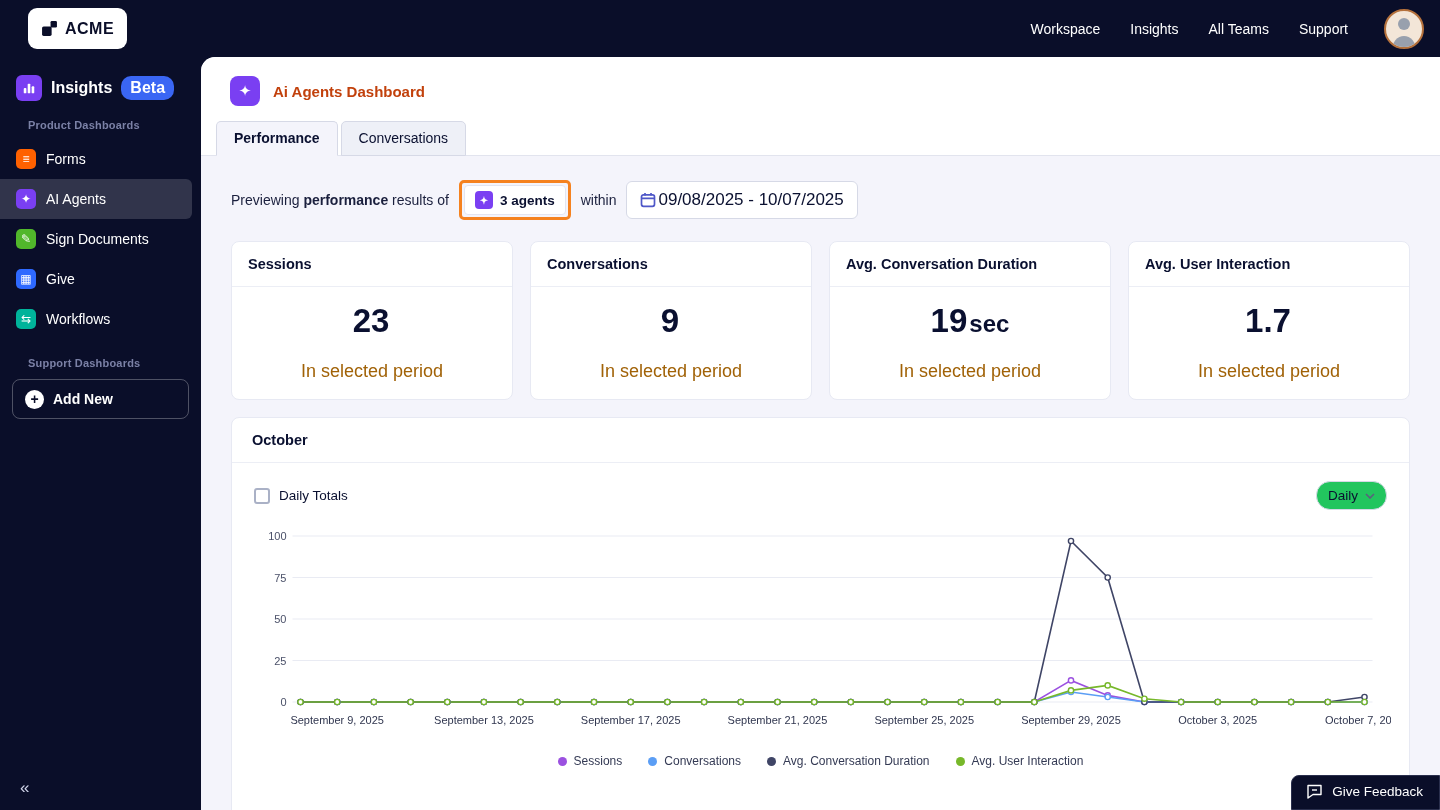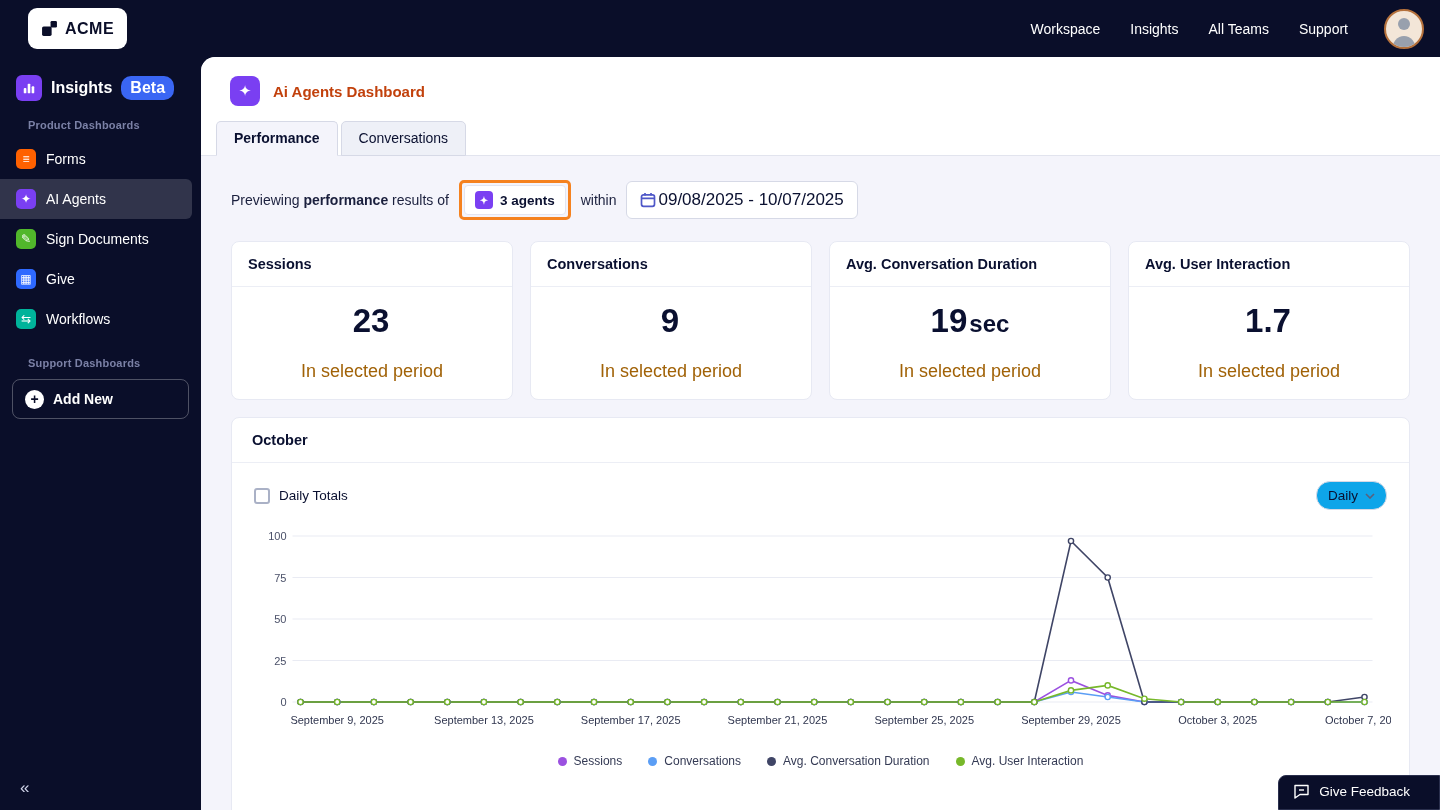--- a/index.html
+++ b/index.html
@@ -59,28 +59,28 @@
   .stat-unit { font-size:24px; font-weight:bold; margin-left:2px; }
   .stat-caption { font-size:18px; color:#a16207; }
 
   
   .trends-card { background:#fff; border:1px solid #e7e9f3; border-radius:8px; margin-top:17px; height:430px; overflow:hidden; }
   .trends-head { padding:14px 20px; font-size:14.5px; font-weight:bold; color:#0a1030; border-bottom:1px solid #eceef5; }
   .trends-controls { display:flex; align-items:center; justify-content:space-between; padding:18px 22px 0; }
   .chk-row { display:flex; align-items:center; gap:9px; cursor:pointer; }
   .checkbox { width:16px; height:16px; border:2px solid #aab1c6; border-radius:3px; background:#fff; }
   .chk-label { font-size:13.5px; color:#0a1030; }
-  .interval-select { display:flex; align-items:center; gap:7px; border:1px solid #d6d9e6; border-radius:14px; padding:6px 11px; font-size:13.5px; color:#0a1030; background:#0ea5e9; cursor:pointer; }
+  .interval-select { display:flex; align-items:center; gap:7px; border:1px solid #d6d9e6; border-radius:14px; padding:6px 11px; font-size:13.5px; color:#0a1030; background:#22c55e; cursor:pointer; }
   .chart-wrap { padding:14px 18px 0 12px; }
   .legend-row { display:flex; justify-content:center; gap:26px; margin-top:8px; }
   .legend-item { display:flex; align-items:center; gap:7px; font-size:12px; color:#343a54; }
   .legend-dot { width:9px; height:9px; border-radius:50%; }
 
   
-  .feedback-btn { position:absolute; right:0; bottom:0; background:#0a0e29; color:#fff; border-radius:8px 0 0 0; display:flex; align-items:flex-start; gap:9px; padding:8px 29px 10px 14px; font-size:13.5px; cursor:pointer; border:1px solid #2a2f4d; }
+  .feedback-btn { position:absolute; right:0; bottom:0; background:#0a0e29; color:#fff; border-radius:8px 0 0 0; display:flex; align-items:flex-start; gap:9px; padding:8px 16px 10px 14px; font-size:13.5px; cursor:pointer; border:1px solid #2a2f4d; }
 </style>
 </head>
 <body>
 
 <div class="topnav">
   <div class="logo-box">
     <svg width="17" height="17" viewBox="0 0 16 16">
         <rect x="1" y="6" width="9" height="9" rx="1.5" fill="#0a0e29"></rect>
         <rect x="9" y="1" width="6" height="6" rx="1.2" fill="#0a0e29"></rect>
       </svg>

